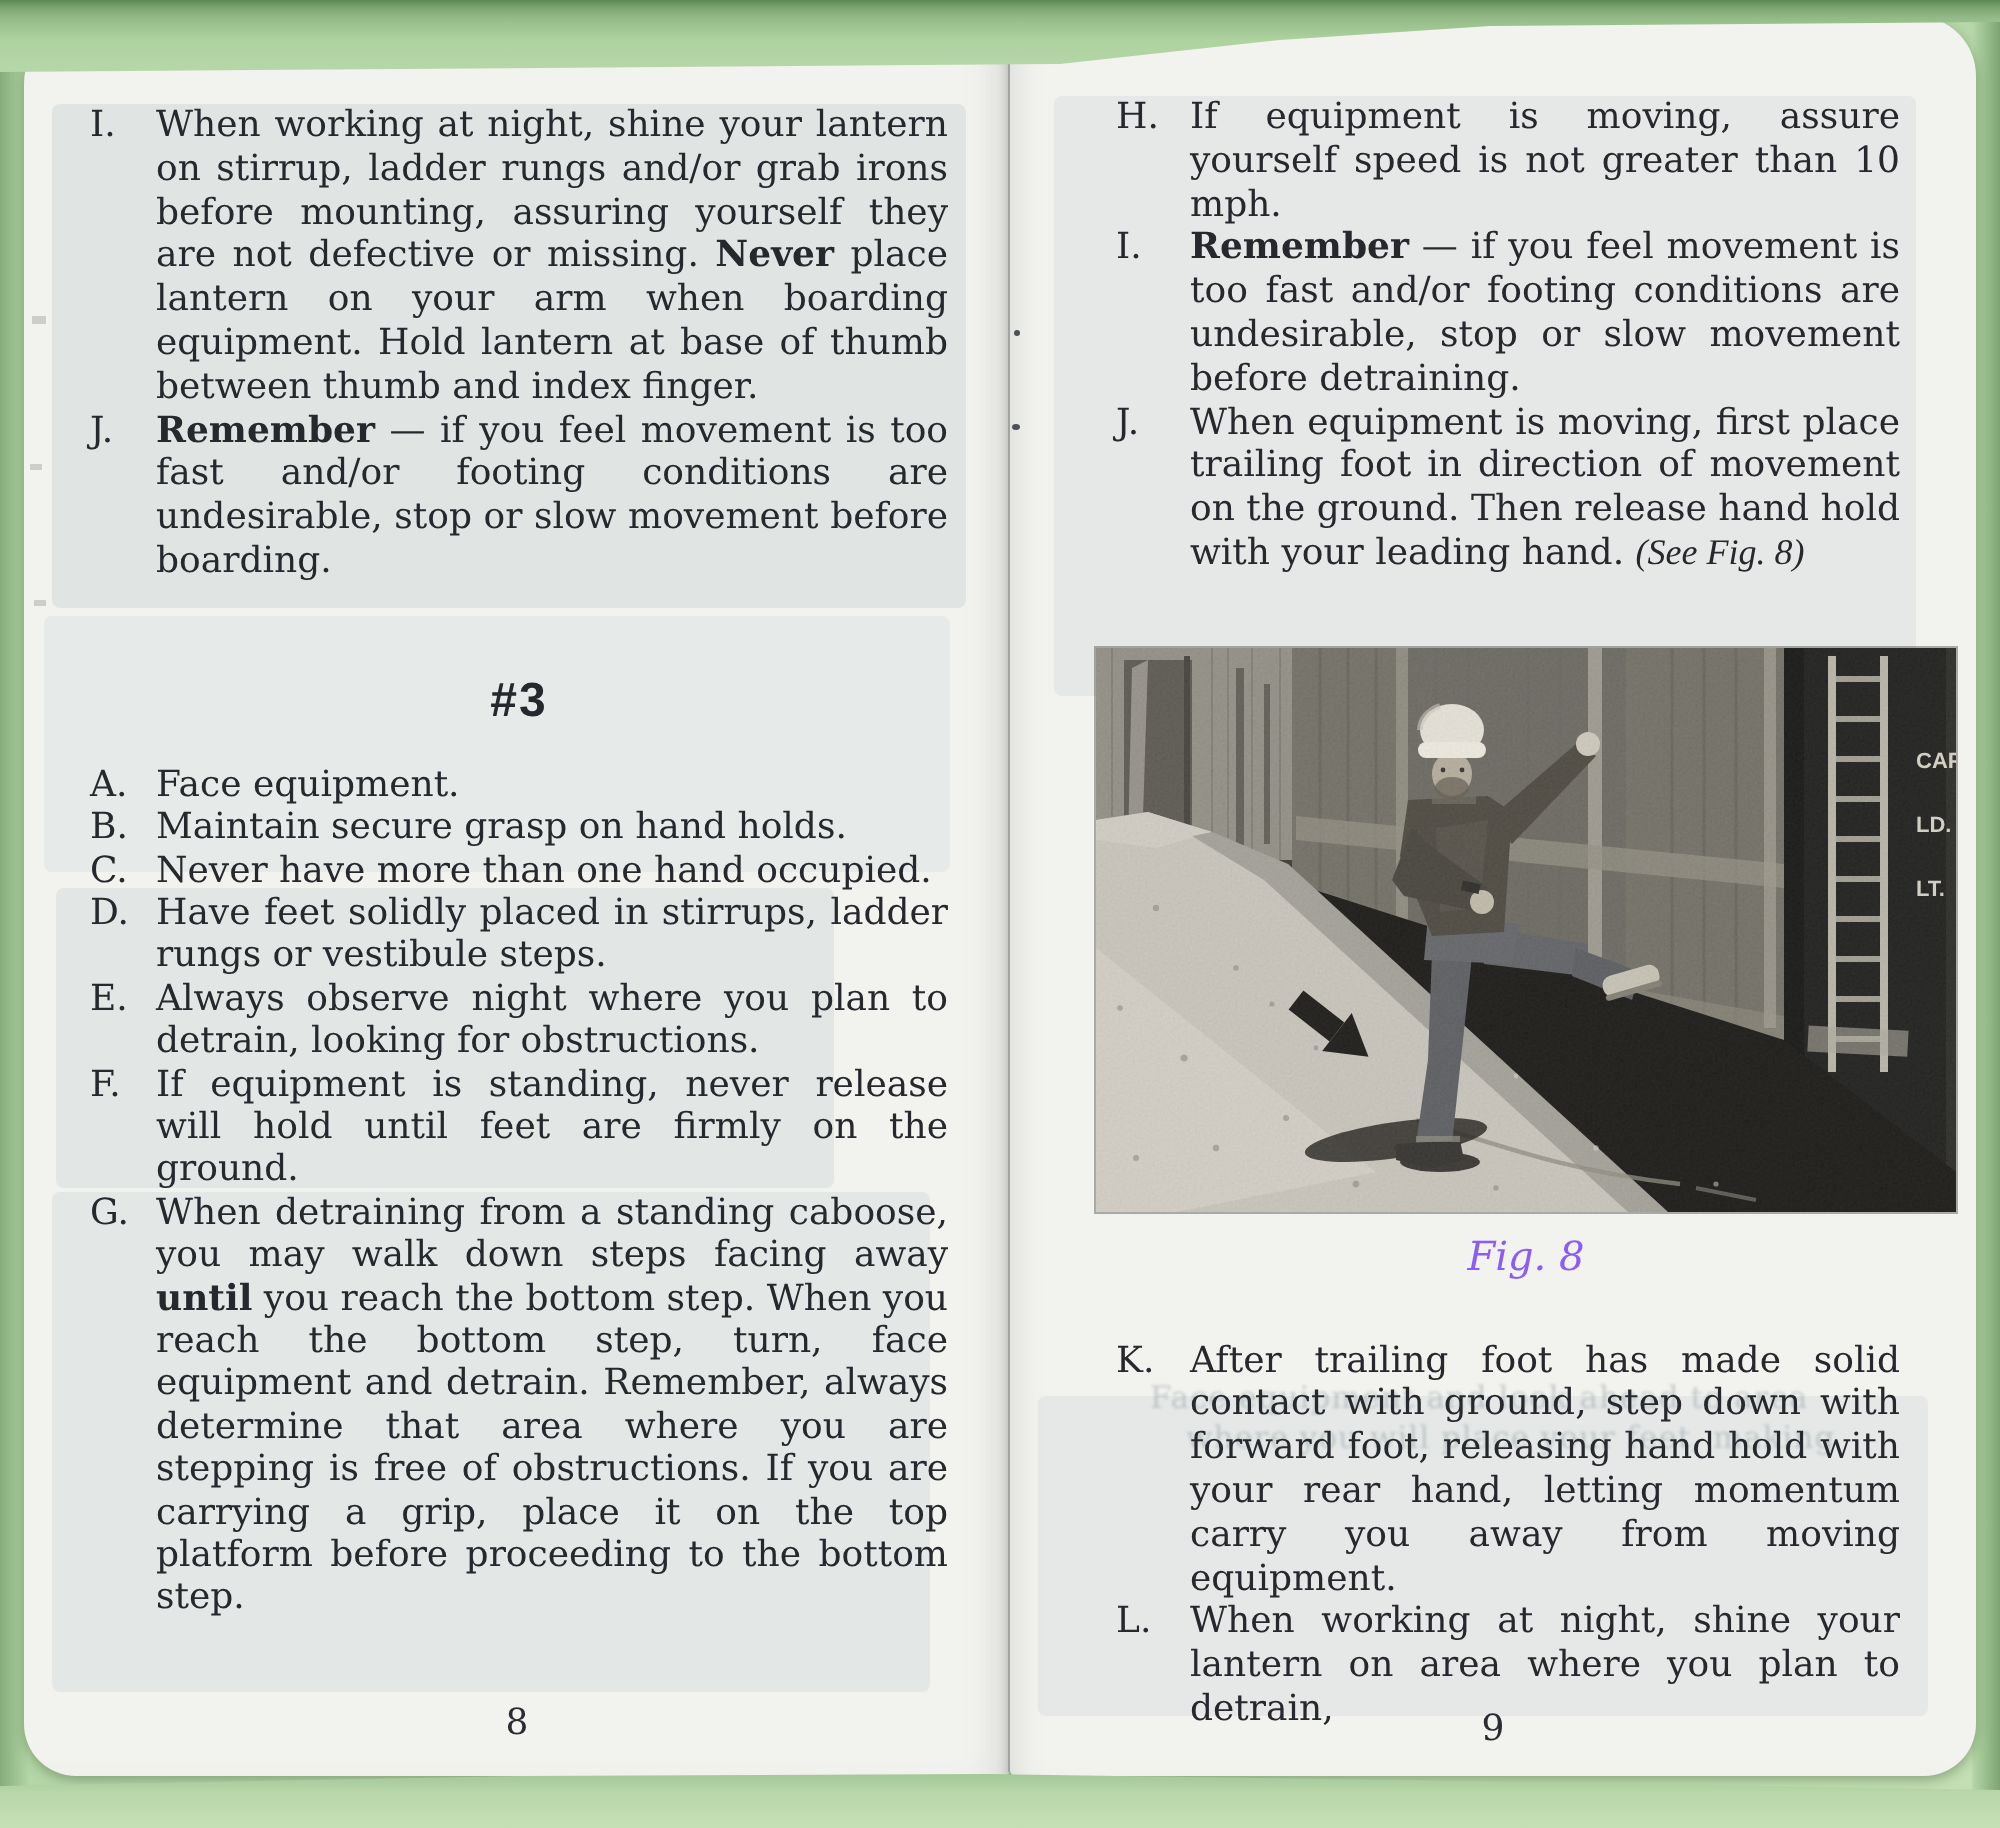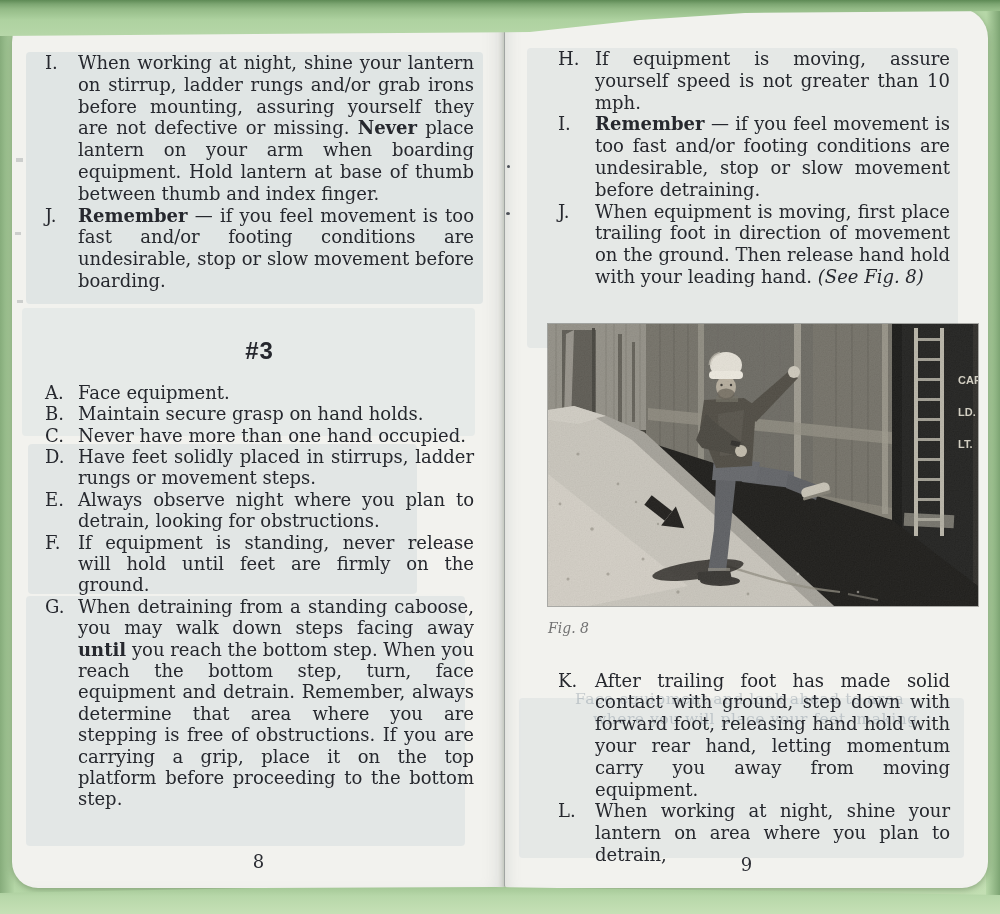--- a/index.html
+++ b/index.html
@@ -33,37 +33,37 @@
   .smudge{position:absolute;background:rgba(70,76,88,.22);z-index:1;}
   
   .content{position:relative;z-index:2;color:#26282e;font-size:18px;line-height:21.8px;}
   .pl .content{padding:44px 31px 0 33px;}
   .pr .content{padding:40px 38px 0 53px;}
   .item{display:flex;}
   .item .lbl{flex:0 0 33px;}
   .pr .item .lbl{flex:0 0 37px;}
   .item .txt{flex:1;text-align:justify;}
   .item .txt b{font-weight:bold;}
-  .item .txt i{font-style:italic;}
+  .item .txt i{font-style:italic;font-family:Liberation Serif, serif;}
   .steps{margin-top:16px;}
   .steps .item .txt{line-height:21.4px;}
   .steps .item{line-height:21.4px;}
   .section-num{margin-top:44px;text-align:center;
     font-family:"Liberation Sans","DejaVu Sans",sans-serif;font-weight:bold;
     font-size:24px;line-height:30px;letter-spacing:1px;}
   .section-heading{margin-top:18px;font-family:"Liberation Sans","DejaVu Sans",sans-serif;
     font-weight:bold;font-size:18.5px;line-height:24px;text-align:justify;color:#1e2126;}
   .cont-para{margin-left:37px;text-align:justify;}
   .page-num{position:absolute;left:0;right:0;text-align:center;font-size:18px;color:#2a2c32;z-index:2;}
   .pl .page-num{bottom:16px;}
   .pr .page-num{bottom:13px;}
   
   figure{margin:36px 0 0 -10px;padding:0;width:430px;}
   .photo{display:block;width:430px;height:282px;outline:1px solid rgba(35,35,30,.35);}
-  figcaption{margin-top:12px;width:430px;text-align:left;font-style:italic;font-size:14px;color:#737373;}
+  figcaption{margin-top:12px;width:430px;text-align:center;font-style:italic;font-size:20px;color:#8b5cf6;}
   
   .ghost{position:absolute;font-size:15.5px;color:#7e8c99;opacity:.38;filter:blur(.7px);
     z-index:1;white-space:nowrap;letter-spacing:.5px;}
 </style>
 </head>
 <body>
 
 <div class="cover-left"></div>
 <div class="cover-right"></div>
 
@@ -96,21 +96,21 @@
       <div class="item">
         <span class="lbl">B.</span>
         <span class="txt"><span>Maintain secure grasp on hand holds.</span></span>
       </div>
       <div class="item">
         <span class="lbl">C.</span>
         <span class="txt"><span>Never have more than one hand occupied.</span></span>
       </div>
       <div class="item">
         <span class="lbl">D.</span>
-        <span class="txt"><span>Have feet solidly placed in stirrups, ladder rungs or movement steps.</span></span>
+        <span class="txt"><span>Have feet solidly placed in stirrups, ladder rungs or vestibule steps.</span></span>
       </div>
       <div class="item">
         <span class="lbl">E.</span>
         <span class="txt"><span>Always observe night where you plan to detrain, looking for obstructions.</span></span>
       </div>
       <div class="item">
         <span class="lbl">F.</span>
         <span class="txt"><span>If equipment is standing, never release will hold until feet are firmly on the ground.</span></span>
       </div>
       <div class="item">

